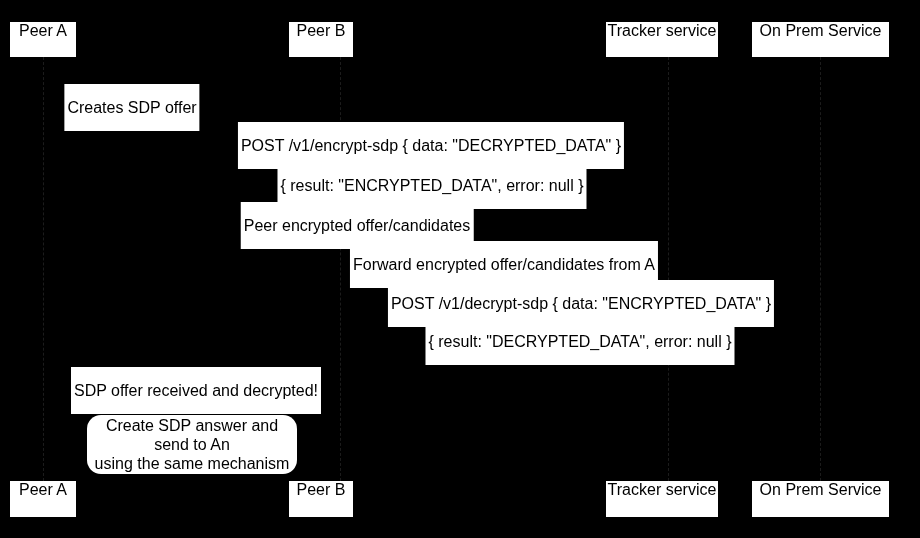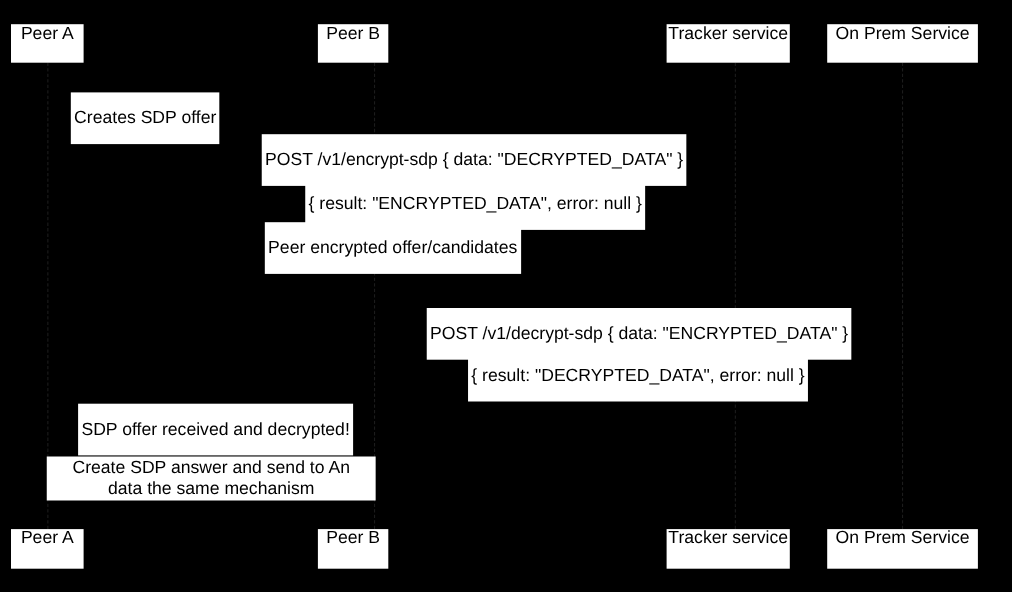--- a/index.html
+++ b/index.html
@@ -36,24 +36,24 @@
   .m2{left:431px;top:122px}
   .m3{left:432px;top:162px}
   .m4{left:357px;top:202px}
   .m5{left:504px;top:241px}
   .m6{left:581px;top:280px}
   .m7{left:580px;top:318px}
   .m8{left:196px;top:367px}
 
   
   .note{
-    position:absolute;left:192px;top:415px;width:299px;
+    position:absolute;left:192px;top:415px;width:210px;
     transform:translateX(-50%);
     background:#fff;color:#000;font-size:16px;line-height:19px;
-    text-align:center;padding:1px 0;
+    text-align:center;padding:1px 0;border-radius:14px;
   }
 </style>
 </head>
 <body>
 
 <div class="diagram">
 
   <div class="lifeline ll-0"></div>
   <div class="lifeline ll-1"></div>
   <div class="lifeline ll-2"></div>
@@ -69,27 +69,28 @@
     <span>Tracker service</span>
   </div>
   <div class="actor row-top a3">
     <span>On Prem Service</span>
   </div>
 
   <div class="msg m1">Creates SDP offer</div>
   <div class="msg m2">POST /v1/encrypt-sdp { data: "DECRYPTED_DATA" }</div>
   <div class="msg m3">{ result: "ENCRYPTED_DATA", error: null }</div>
   <div class="msg m4">Peer encrypted offer/candidates</div>
+  <div class="msg m5">Forward encrypted offer/candidates from A</div>
   <div class="msg m6">POST /v1/decrypt-sdp { data: "ENCRYPTED_DATA" }</div>
   <div class="msg m7">{ result: "DECRYPTED_DATA", error: null }</div>
   <div class="msg m8">SDP offer received and decrypted!</div>
 
   <div class="note">
     <div>Create SDP answer and send to An</div>
-    <div>data the same mechanism</div>
+    <div>using the same mechanism</div>
   </div>
 
   <div class="actor row-bottom a0">
     <span>Peer A</span>
   </div>
   <div class="actor row-bottom a1">
     <span>Peer B</span>
   </div>
   <div class="actor row-bottom a2">
     <span>Tracker service</span>

